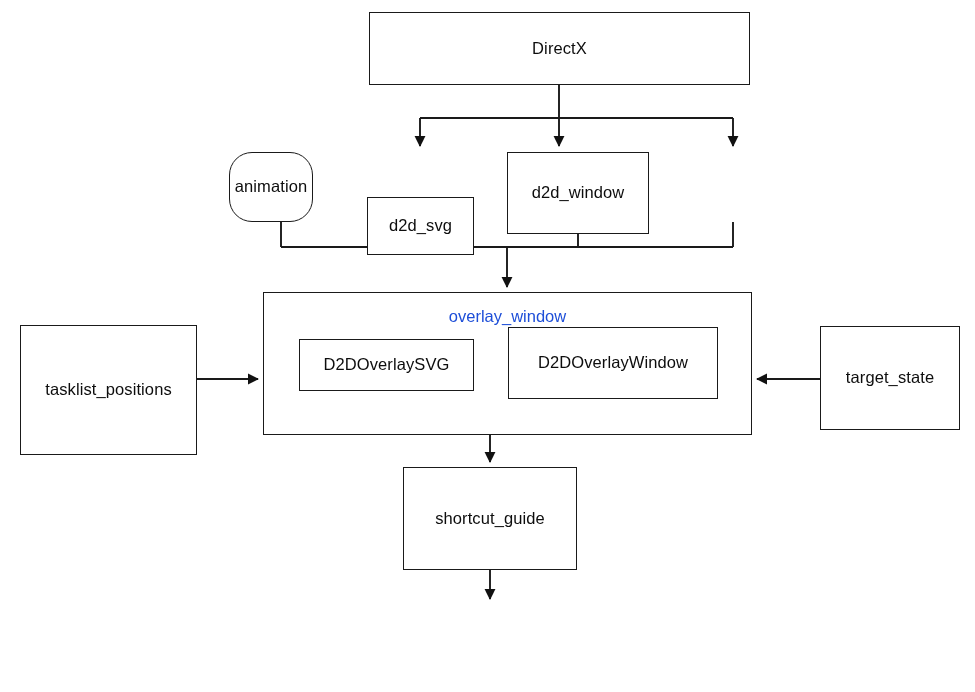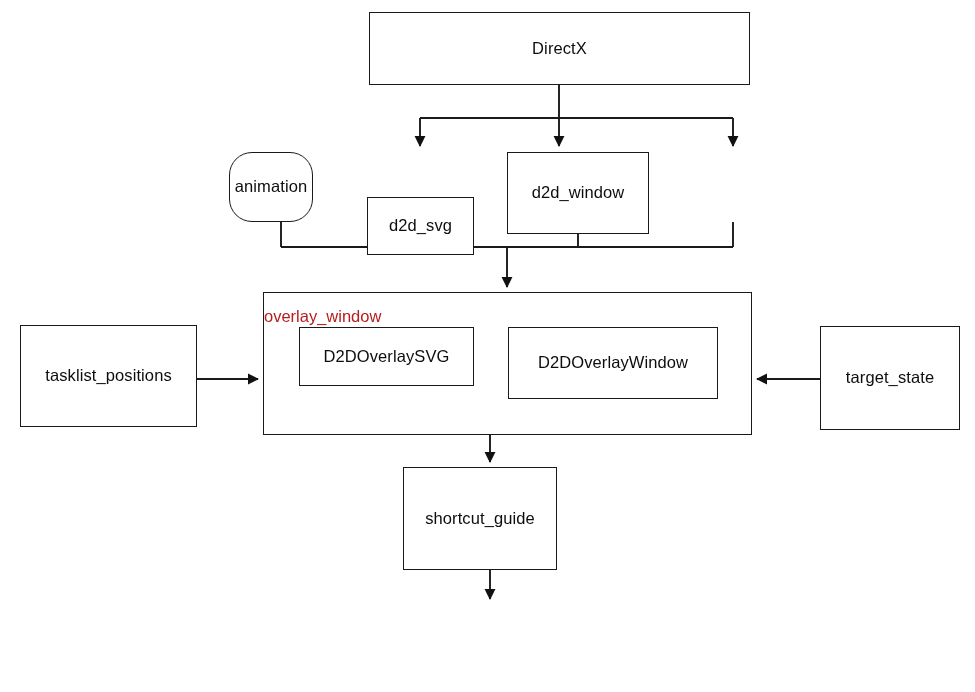--- a/index.html
+++ b/index.html
@@ -47,22 +47,23 @@
   
   .node.container {
     display: block;
     background: transparent;
   }
   .node.container > .container-title {
     position: absolute;
     left: 0;
     right: 0;
     top: 14px;
+    text-align: center;
     font-size: 16.5px;
-    color: #b91c1c;
+    color: #1d4ed8;
     white-space: nowrap;
   }
   .node.child {
     z-index: 3;
   }
 </style>
 </head>
 <body>
 
 <div id="diagram-canvas">
@@ -117,34 +118,34 @@
 
   <div class="node" style="left:507px; top:152px; width:142px; height:82px;">
     <span class="node-label">d2d_window</span>
   </div>
 
 
   <div class="node container" style="left:263px; top:292px; width:489px; height:143px;">
     <span class="container-title">overlay_window</span>
   </div>
 
-  <div class="node child" style="left:299px; top:327px; width:175px; height:59px;">
+  <div class="node child" style="left:299px; top:339px; width:175px; height:52px;">
     <span class="node-label">D2DOverlaySVG</span>
   </div>
 
   <div class="node child" style="left:508px; top:327px; width:210px; height:72px;align-items:center;">
     <span class="node-label">D2DOverlayWindow</span>
   </div>
 
-  <div class="node" style="left:20px; top:325px; width:177px; height:102px;">
+  <div class="node" style="left:20px; top:325px; width:177px; height:130px;">
     <span class="node-label">tasklist_positions</span>
   </div>
 
   <div class="node" style="left:820px; top:326px; width:140px; height:104px;">
     <span class="node-label">target_state</span>
   </div>
 
-  <div class="node" style="left:403px; top:467px; width:154px; height:103px;">
+  <div class="node" style="left:403px; top:467px; width:174px; height:103px;">
     <span class="node-label">shortcut_guide</span>
   </div>
 
 
 </div>
 
 </body></html>

